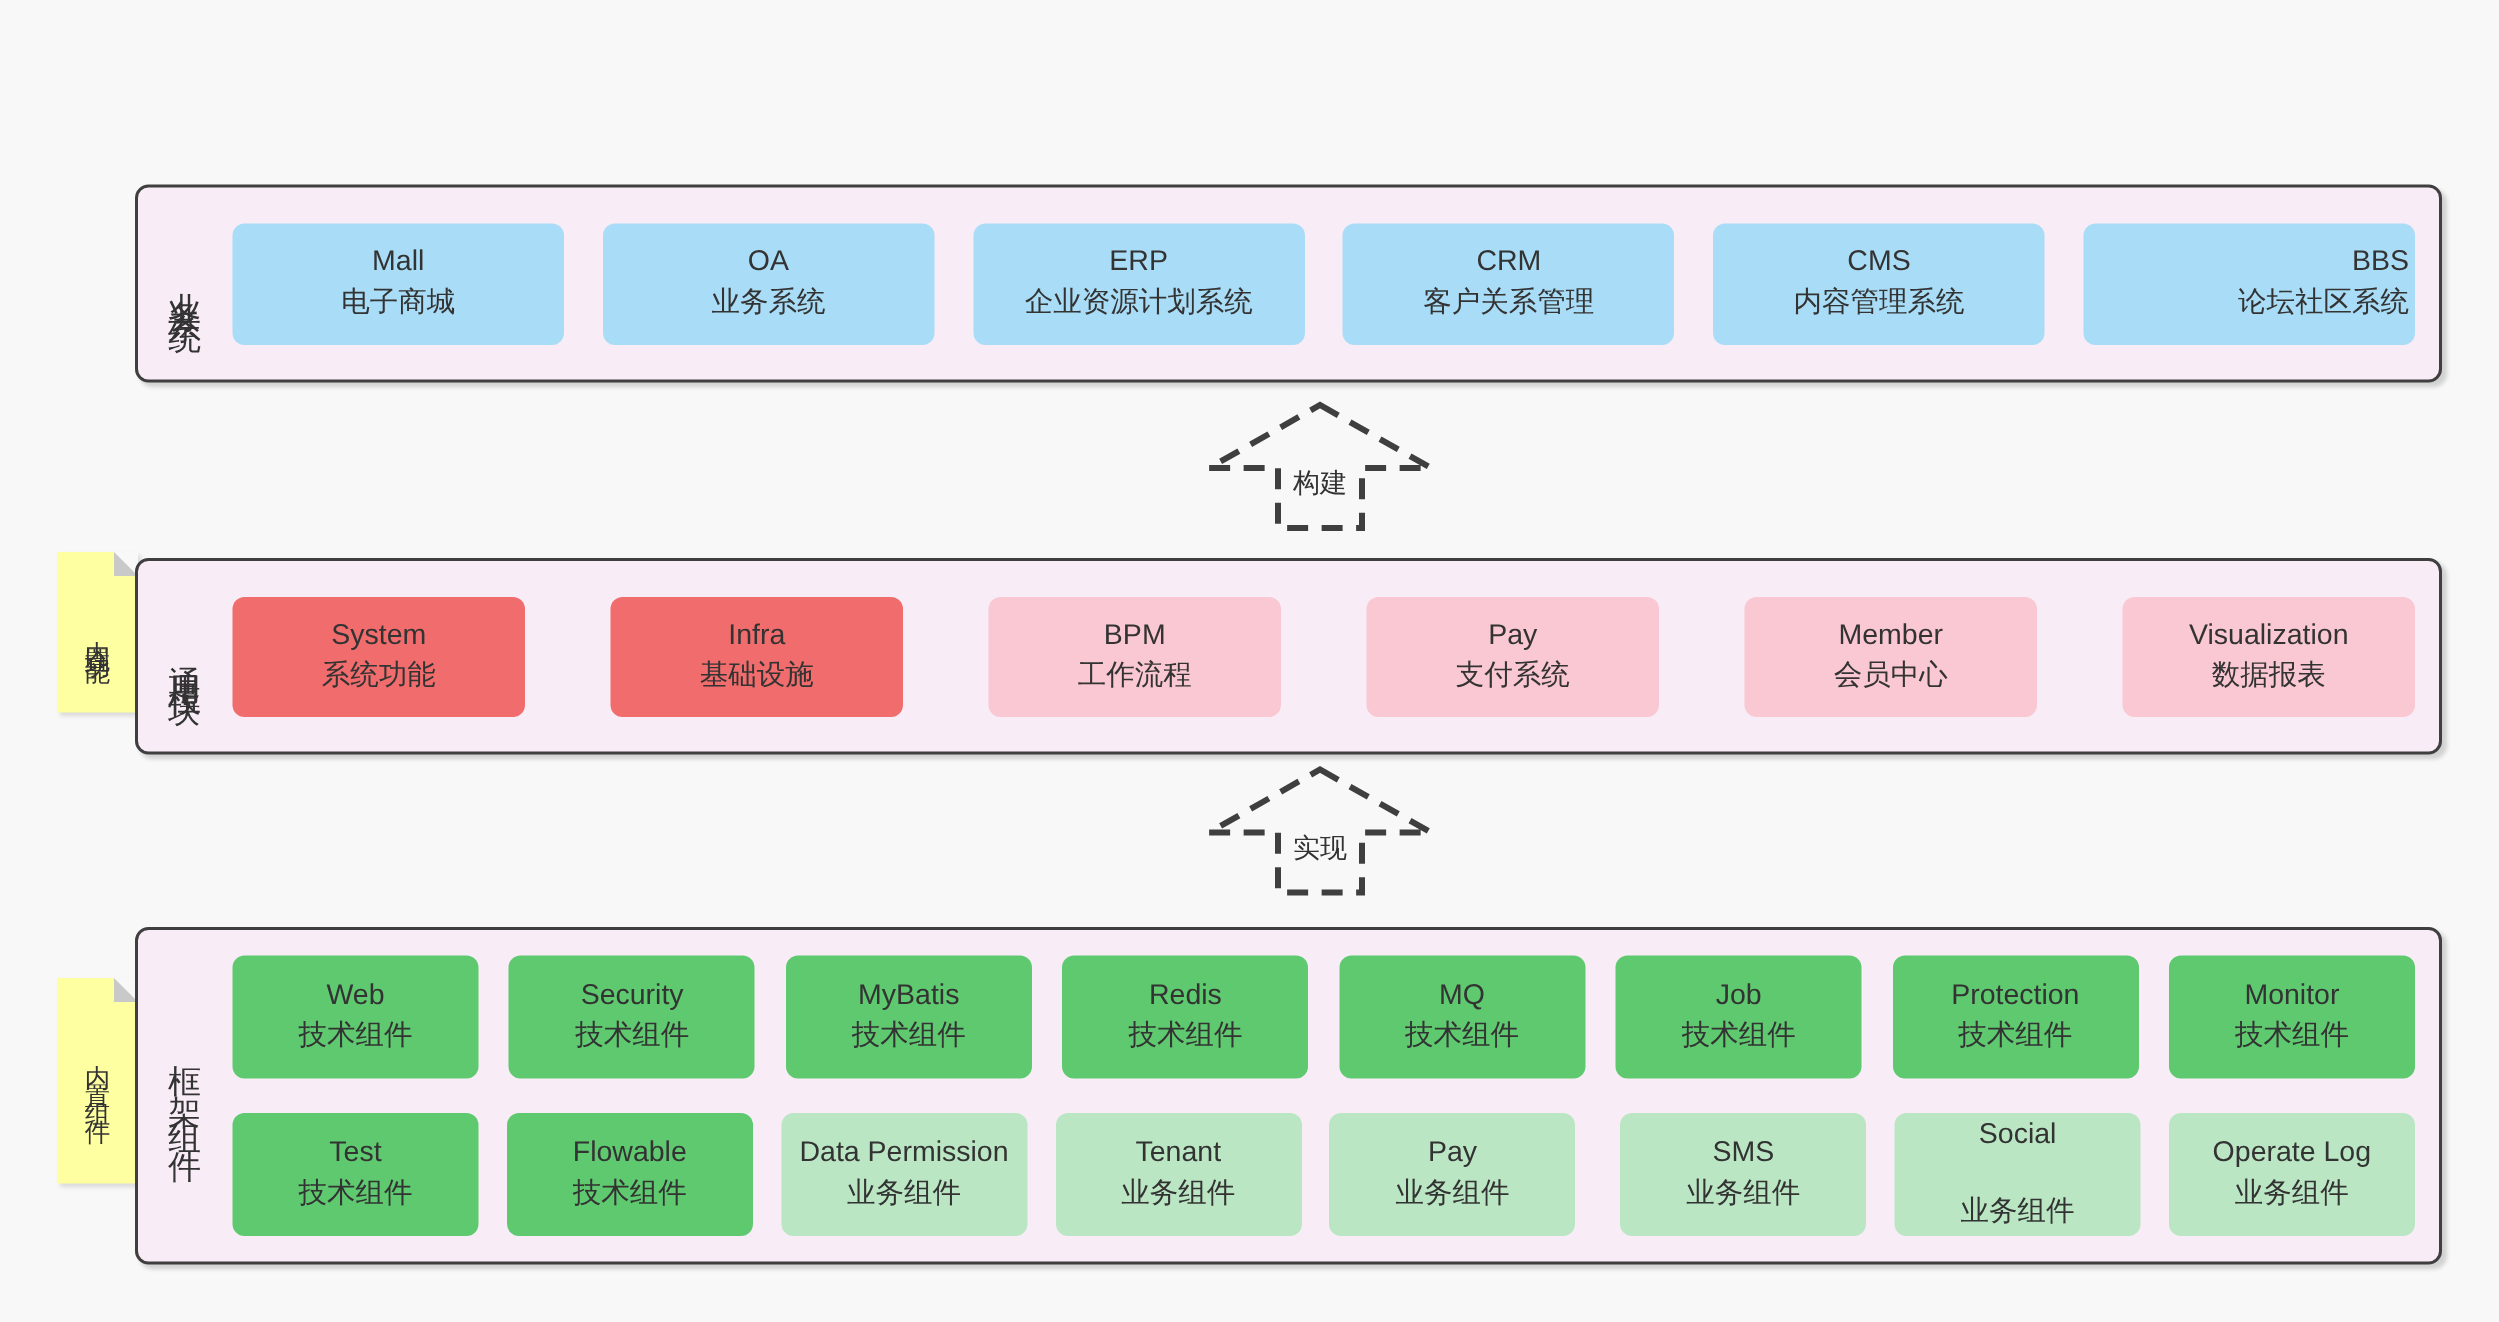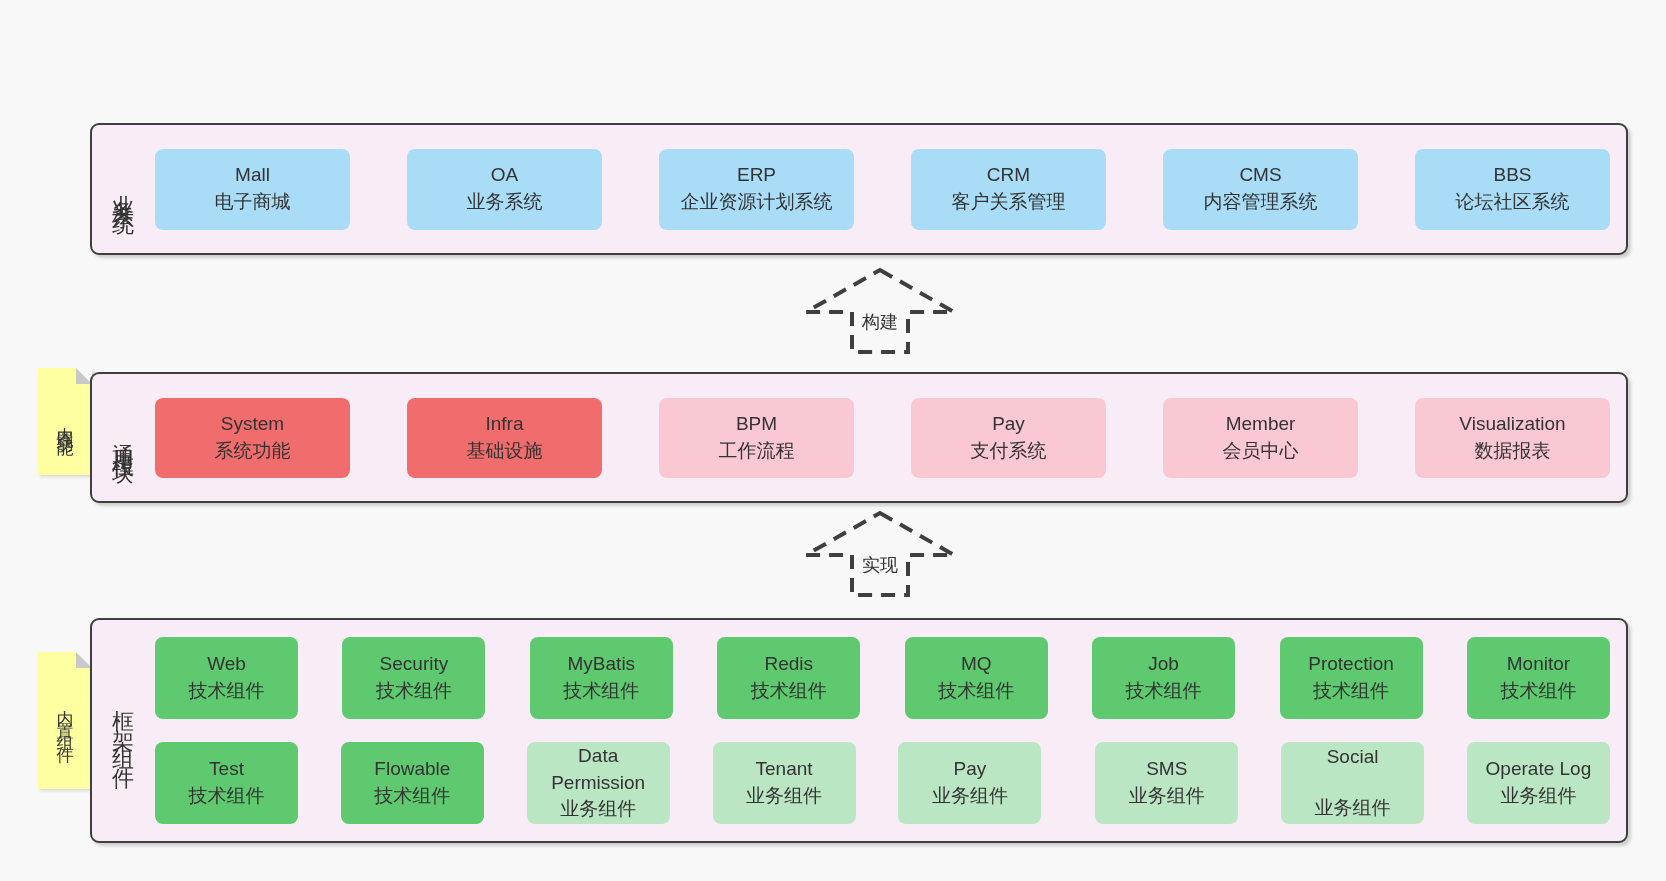--- a/index.html
+++ b/index.html
@@ -47,23 +47,23 @@
   .boxes-row{display:flex;justify-content:space-between;}
 
   .box{
     border-radius:8px;
     display:flex;flex-direction:column;justify-content:center;align-items:center;
     text-align:center;
     font-size:19px;line-height:1.4;
     color:var(--text,#333);
     padding:2px 4px;box-sizing:border-box;
   }
-  .band[data-band="0"] .box{width:195px;height:81px;}
+  .band[data-band="0"] .box{width:221px;height:81px;}
   .band[data-band="1"] .box{width:195px;height:80px;}
-  .band[data-band="2"] .box{width:143px;height:82px;}
+  .band[data-band="2"] .box{width:164px;height:82px;}
 
   
   .sticky{
     position:absolute;left:38px;width:54px;
     background:var(--sticky-bg,#feffa0);
     box-shadow:2px 2px 3px rgba(0,0,0,0.12);
     z-index:1;
   }
   .sticky.s1{top:368px;height:107px;}
   .sticky.s2{top:652px;height:137px;}
@@ -126,21 +126,21 @@
             <div>企业资源计划系统</div>
           </div>
           <div class="box" style="background: rgb(169, 220, 246);">
             <div>CRM</div>
             <div>客户关系管理</div>
           </div>
           <div class="box" style="background: rgb(169, 220, 246);">
             <div>CMS</div>
             <div>内容管理系统</div>
           </div>
-          <div class="box" style="background: rgb(169, 220, 246);">
+          <div class="box" style="background: rgb(169, 220, 246); align-items: flex-end;">
             <div>BBS</div>
             <div>论坛社区系统</div>
           </div>
         </div>
       </div>
   </div>
 
   <div class="band" data-band="1">
     <span class="band-label">通用模块</span>
     <div class="rows">

